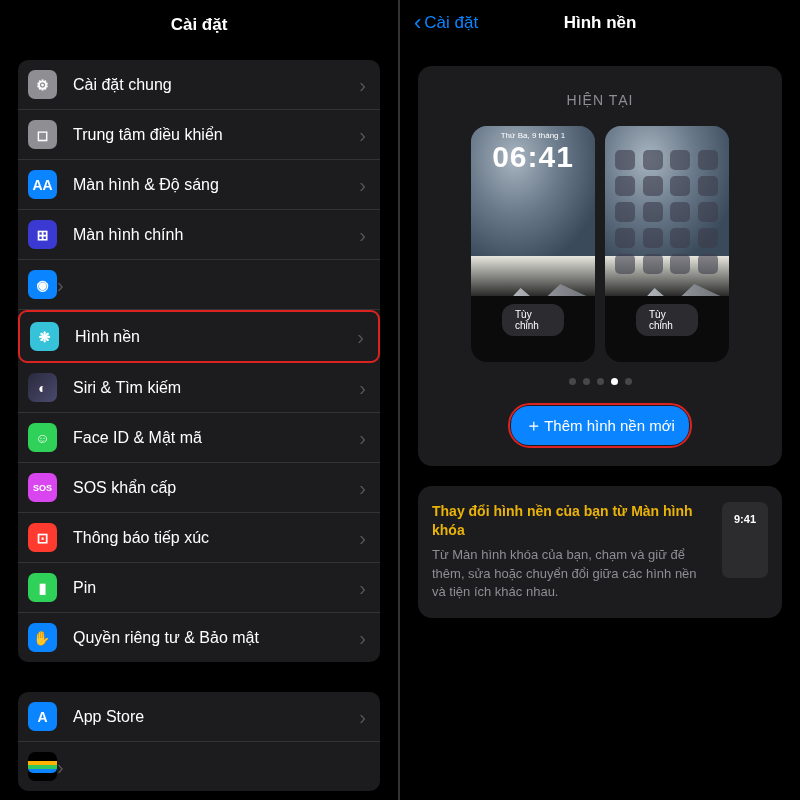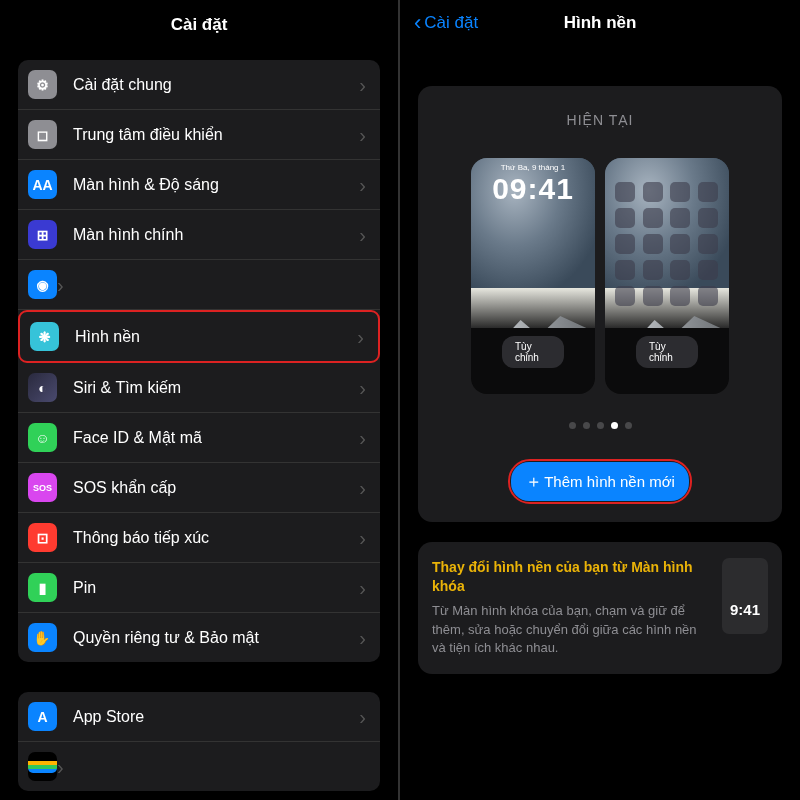--- a/index.html
+++ b/index.html
@@ -20,21 +20,21 @@
     .ic-gear{background:#8e8e93;} .ic-cc{background:#8e8e93;} .ic-disp{background:#0a84ff;} .ic-home{background:#3a3ad2;} .ic-acc{background:#0a84ff;}
     .ic-wall{background:#36c3d9;} .ic-siri{background:linear-gradient(135deg,#2a2a3e,#4a4a6e);} .ic-face{background:#30d158;} .ic-sos{background:#d946ef;font-size:9px;}
     .ic-expose{background:#ff3b30;} .ic-batt{background:#30d158;} .ic-priv{background:#0a84ff;} .ic-app{background:#0a84ff;} .ic-wal{background:#000;}
 
     
     .r-header { display:flex; align-items:center; padding:12px 14px; }
     .back { display:flex; align-items:center; color:#0a84ff; font-size:17px; }
     .back .arr { font-size:22px; margin-right:3px; line-height:1; }
     .r-title { color:#fff; font-size:17px; font-weight:600; position:absolute; left:0; right:0; text-align:center; pointer-events:none; }
 
-    .card { margin:40px 18px 20px; background:#1c1c1e; border-radius:14px; padding:26px 10px 18px; display:flex; flex-direction:column; align-items:center;gap:12px; }
+    .card { margin:20px 18px 20px; background:#1c1c1e; border-radius:14px; padding:26px 10px 18px; display:flex; flex-direction:column; align-items:center; }
     .cur { color:#8e8e93; font-size:14px; letter-spacing:1px; margin-bottom:18px; }
     .pair { display:flex; gap:10px; }
     .phone { width:124px; height:236px; border-radius:16px; background:linear-gradient(180deg,#3a4a5a 0%,#5a6a7a 30%,#e8e8e0 55%,#2a2a2a 72%,#1a1a1a 100%); position:relative; overflow:hidden; }
     .phone::before{content:"";position:absolute;bottom:38px;left:0;right:0;height:40px;background:linear-gradient(90deg,#d0d4d8 0%,#b8bcc0 30%,#909498 60%,#6a6e72 100%);clip-path:polygon(0 100%,12% 30%,25% 60%,40% 10%,55% 50%,72% 0,100% 40%,100% 100%);}
     .phone .sky{position:absolute;top:0;left:0;right:0;height:55%;background:radial-gradient(ellipse at 35% 25%,#a8b4c0 0%,#6a7a8a 40%,#3a4a5a 80%);}
     .phone .dk{position:absolute;bottom:0;left:0;right:0;height:28%;background:#0b0b0c;}
     .lock .date{color:#fff;font-size:8px;text-align:center;padding-top:5px;position:relative;z-index:2;}
     .lock .time{color:#fff;font-size:30px;font-weight:700;text-align:center;position:relative;z-index:2;letter-spacing:1px;}
     .home .apps{position:absolute;top:24px;left:10px;right:10px;display:grid;grid-template-columns:repeat(4,1fr);gap:6px;z-index:2;}
     .home .apps span{width:20px;height:20px;background:rgba(60,60,75,0.6);border-radius:5px;}
@@ -45,21 +45,21 @@
     .dots span.on{background:#fff;}
     .addwrap{background:#1c1c1e;border:2.5px solid #d22;border-radius:22px;padding:1px;}
     .addbtn2{background:#0a84ff;color:#fff;font-size:15px;padding:8px 14px;border-radius:18px;display:flex;align-items:center;}
     .plus{font-size:17px;margin-right:2px;}
 
     .hint{margin:0 18px;background:#1c1c1e;border-radius:14px;padding:16px 14px;display:flex;gap:14px;}
     .hint .txt{flex:1;}
     .hint h4{color:#eab308;font-size:14px;font-weight:600;line-height:1.35;margin-bottom:6px;}
     .hint p{color:#8e8e93;font-size:13px;line-height:1.45;}
     .mini{width:46px;height:76px;background:#2c2c2e;border-radius:7px;position:relative;flex-shrink:0;}
-    .mini span{position:absolute;top:11px;left:0;right:0;text-align:center;color:#fff;font-size:15px;font-weight:600;margin-top:32px;}
+    .mini span{position:absolute;top:11px;left:0;right:0;text-align:center;color:#fff;font-size:11px;font-weight:600;}
   </style>
 </head>
 <body>
 
 <div class="panel left">
   <div class="l-title">Cài đặt</div>
   <div id="groups">
       <div class="group">
         <div class="row">
           <div class="icon ic-gear">⚙︎</div>
@@ -146,21 +146,21 @@
     <div class="r-title">Hình nền</div>
   </div>
 
   <div class="card">
     <div class="cur">HIỆN TẠI</div>
     <div class="pair">
       <div class="phone lock">
         <div class="sky"></div>
           <div class="dk"></div>
         <div class="date">Thứ Ba, 9 tháng 1</div>
-        <div class="time">09:41</div>
+        <div class="time">06:41</div>
         <div class="cust">Tùy chỉnh</div>
       </div>
       <div class="phone home">
         <div class="sky"></div>
           <div class="dk"></div>
         <div class="apps">
           <span></span>
             <span></span>
             <span></span>
             <span></span>

